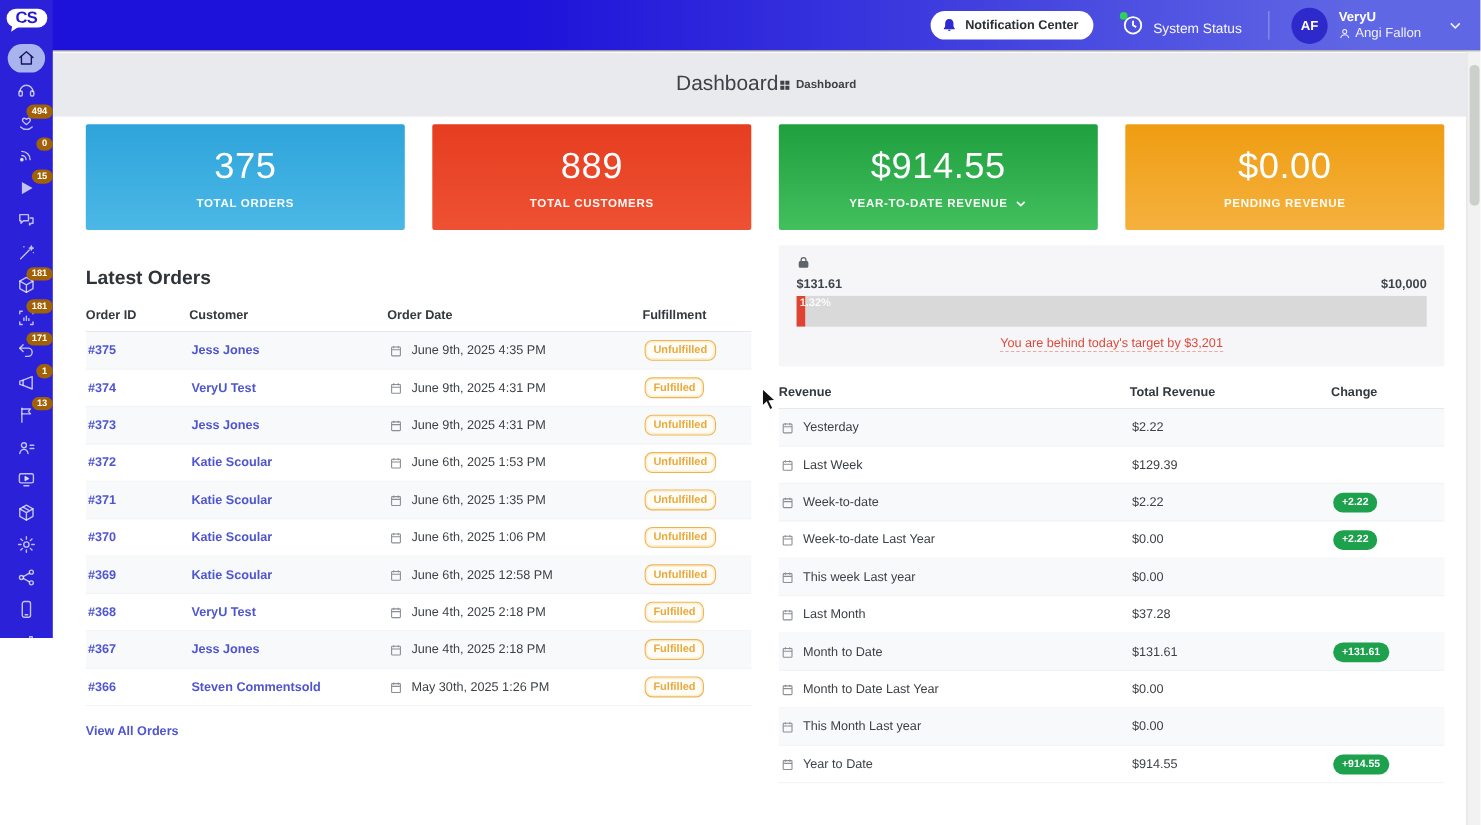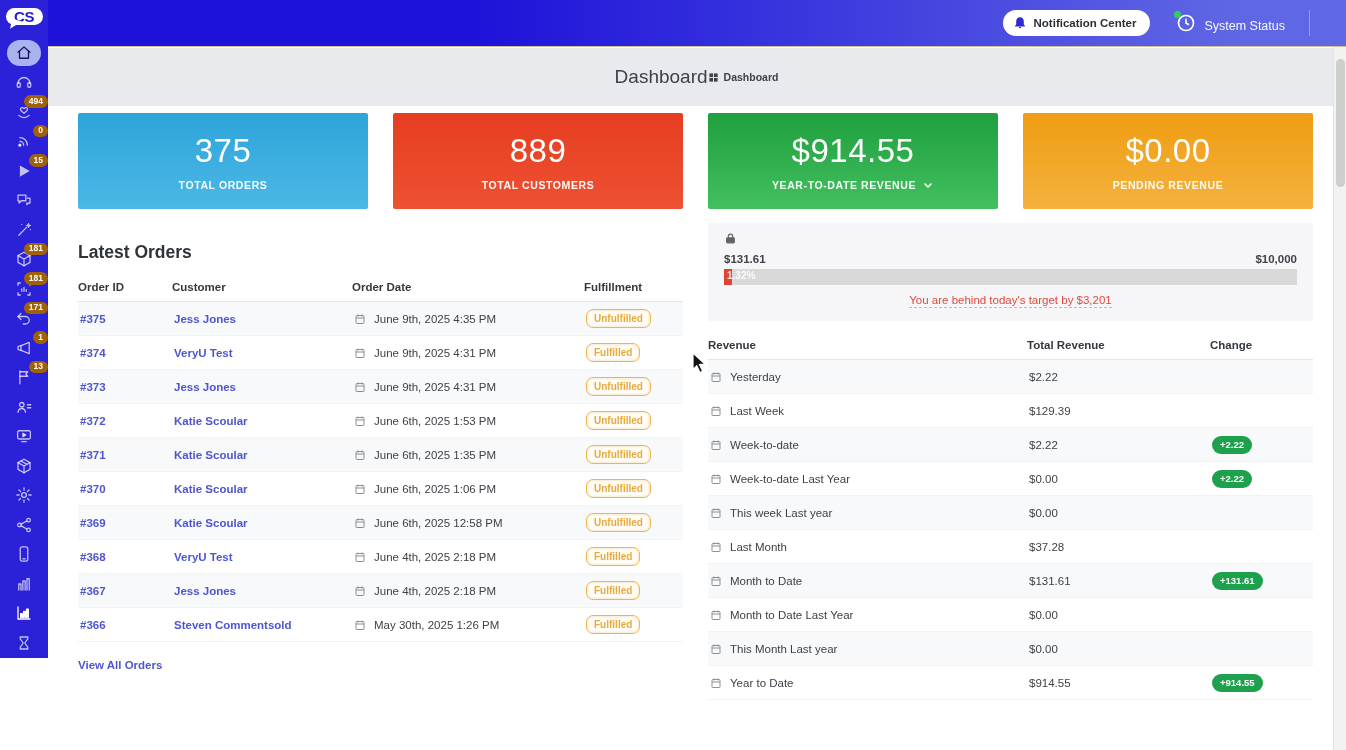--- a/index.html
+++ b/index.html
@@ -31,21 +31,21 @@
   .user-chip { display:flex; align-items:center; gap:10px; cursor:pointer; }
   .avatar { width:33px; height:33px; border-radius:50%; background:#2d29cb;
     color:#fff; font-size:12px; font-weight:700; display:flex; align-items:center; justify-content:center; }
   .user-txt { display:flex; flex-direction:column; line-height:1.25; }
   .user-org { color:#fff; font-size:12px; font-weight:700; }
   .user-name { color:rgba(255,255,255,.9); font-size:12px; display:flex; align-items:center; gap:4px; }
   .tb-chev { margin-left:14px; display:flex; }
 
   
   .sidebar {
-    position:absolute; left:0; top:0; width:48px; height:658px;
+    position:absolute; left:0; top:0; width:48px; height:580px;
     background:var(--sb,#2a21d8); z-index:30; display:flex; flex-direction:column; align-items:center;
   }
   .logo {
     margin-top:8px; width:37px; height:30px; background:#fff; border-radius:11px;
     display:flex; align-items:center; justify-content:center; position:relative; cursor:pointer;
   }
   .logo:after { content:""; position:absolute; left:5px; bottom:-5px;
     border:5px solid transparent; border-top-color:#fff; border-left-color:#fff; transform:rotate(12deg); }
   .logo b { color:#2318d0; font-size:15px; font-weight:800; letter-spacing:-.5px; }
   .sb-items { margin-top:13px; display:flex; flex-direction:column; align-items:center; }
@@ -112,21 +112,21 @@
 
   
   .goal-card { margin-top:14px; background:#f6f6f8; padding:9px 16px 15px 16px; }
   .goal-lock { color:#5f646a; display:flex; }
   .goal-title-row { display:flex; align-items:center; justify-content:space-between; margin-top:7px; }
   .edit-goal-btn { display:flex; align-items:center; gap:6px; background:#fff;
     border:1px solid #d9dbe0; border-radius:3px; padding:5px 10px; font-size:10.5px;
     font-weight:600; color:#3f444a; cursor:pointer; }
   .goal-labels { display:flex; justify-content:space-between; font-size:11.5px; color:#3f444a;
     margin-top:8px; font-weight:600; }
-  .goal-track { position:relative; height:16px; background:#d9d9d9; margin-top:4px; overflow:hidden; }
+  .goal-track { position:relative; height:28px; background:#d9d9d9; margin-top:4px; overflow:hidden; }
   .goal-fill { position:absolute; left:0; top:0; bottom:0; background:var(--prog,#e04331); min-width:8px; }
   .goal-pct { position:absolute; left:3px; top:1px; font-size:10px; color:rgba(255,255,255,.88); font-weight:600; }
   .goal-warning { margin-top:9px; text-align:center; font-size:11.5px; color:var(--warn,#dd4a3c); }
   .goal-warning i { font-style:normal; border-bottom:1px dashed rgba(221,74,60,.45); padding-bottom:1px; }
 
   .right-col h2 { margin-top:21px; }
   .change-badge { background:var(--grn,#1ea14d); color:#fff; font-size:9.5px; font-weight:700;
     padding:3.5px 8px; border-radius:10px; }
 
   
@@ -152,20 +152,38 @@
     <span class="sys-clock">
       <svg width="20" height="20" viewBox="0 0 24 24" fill="none" stroke="#fff" stroke-width="2">
           <circle cx="12" cy="12" r="9"></circle>
           <path d="M12 7v5l3.5 2"></path>
         </svg>
       <span class="dot"></span>
     </span>
     <span>System Status</span>
   </div>
   <div class="tb-divider"></div>
+  <div class="user-chip">
+    <div class="avatar">AF</div>
+    <div class="user-txt">
+      <span class="user-org">VeryU</span>
+      <span class="user-name">
+        <svg width="11" height="11" viewBox="0 0 24 24" fill="none" stroke="rgba(255,255,255,.9)" stroke-width="2">
+            <circle cx="12" cy="8" r="4"></circle>
+            <path d="M4 21c1-4.5 4-6.5 8-6.5s7 2 8 6.5"></path>
+          </svg>
+        <span>Angi Fallon</span>
+      </span>
+    </div>
+    <span class="tb-chev">
+      <svg width="14" height="14" viewBox="0 0 24 24" fill="none" stroke="rgba(255,255,255,.9)" stroke-width="2.4">
+          <path d="M5 9l7 7 7-7"></path>
+        </svg>
+    </span>
+  </div>
 </div>
 
 <div class="sidebar">
   <div class="logo">
       <b>CS</b>
     </div>
   <div class="sb-items" id="sidebar-items">
       <div class="sb-item active">
         <span class="sb-ic">
           <svg viewBox="0 0 24 24" fill="none" stroke="currentColor" stroke-width="1.7" stroke-linecap="round" stroke-linejoin="round">

